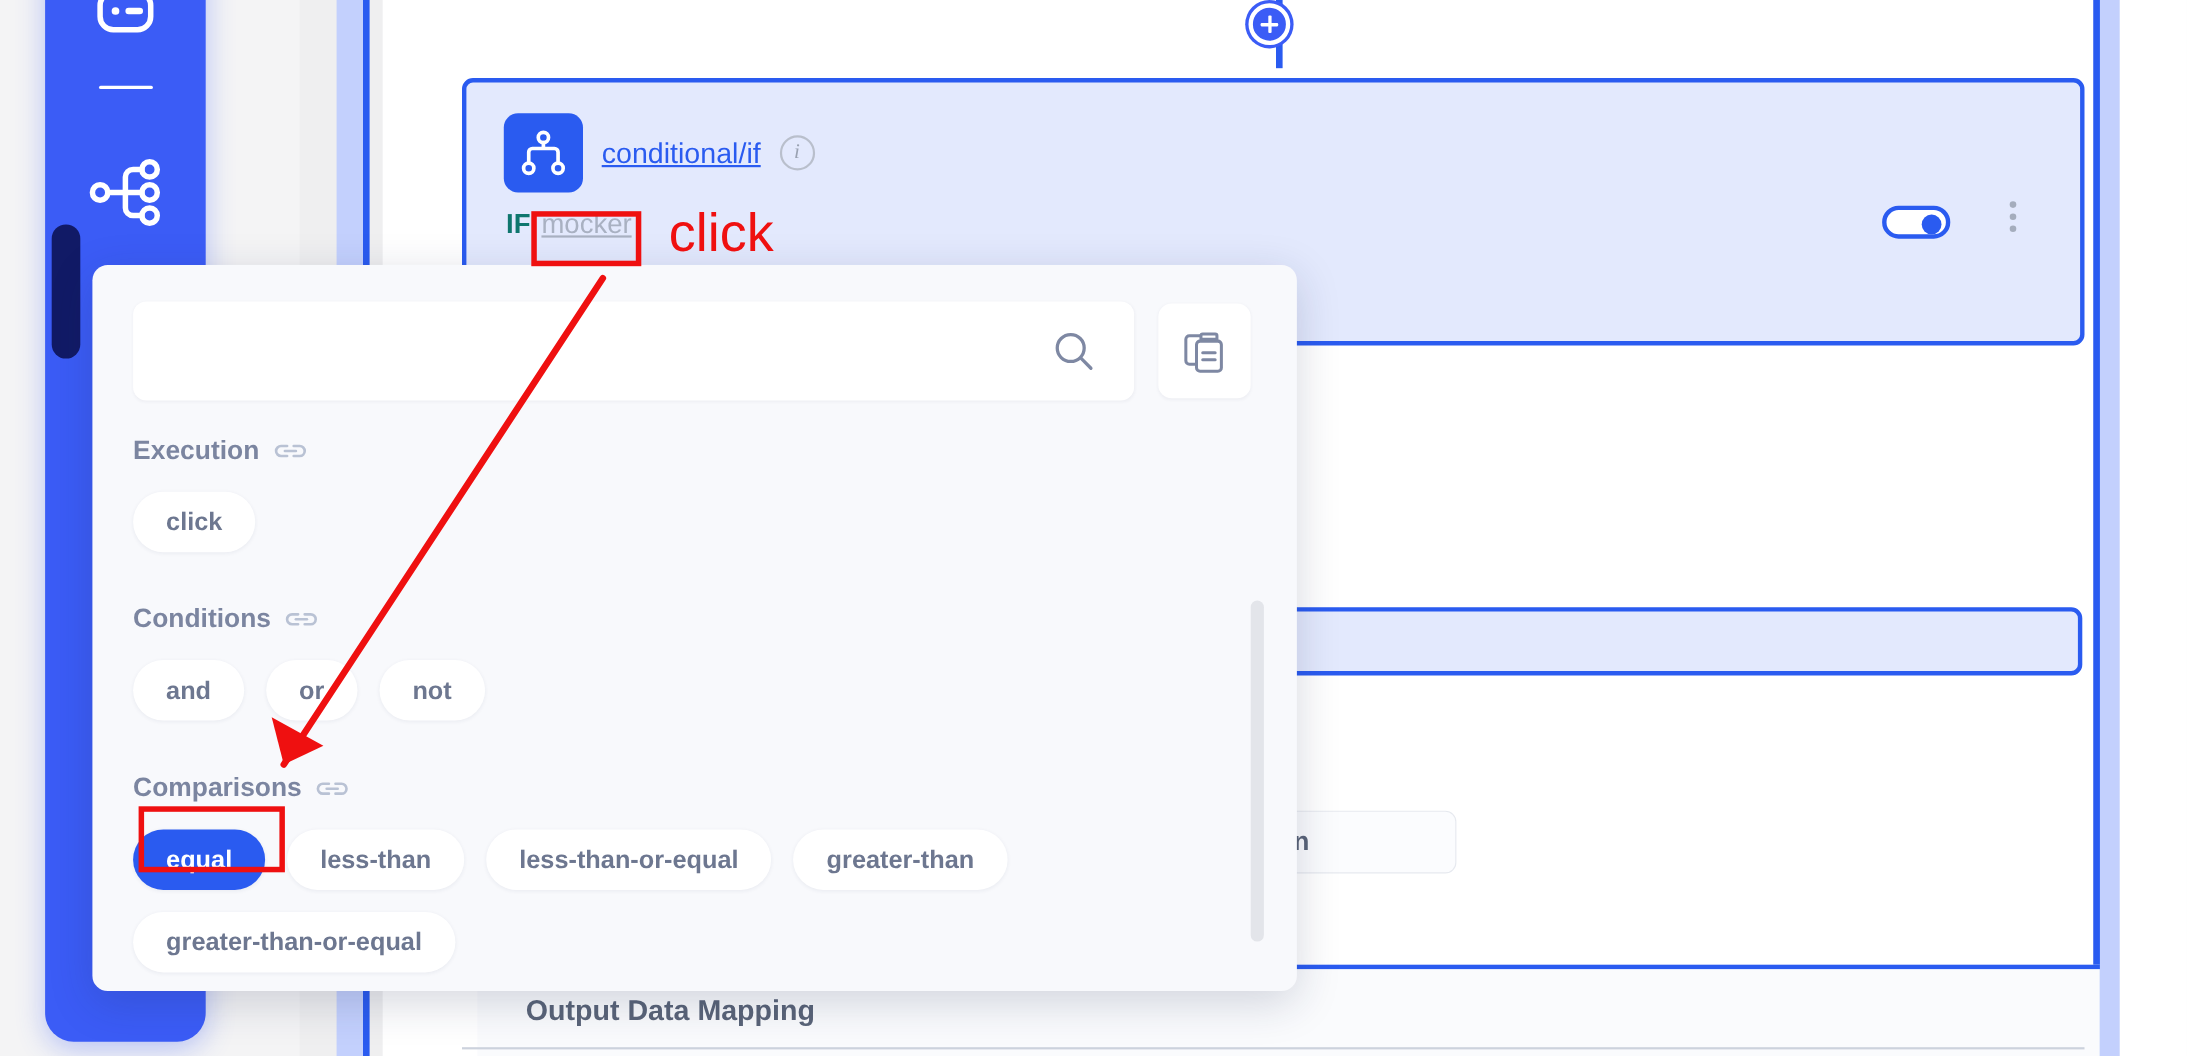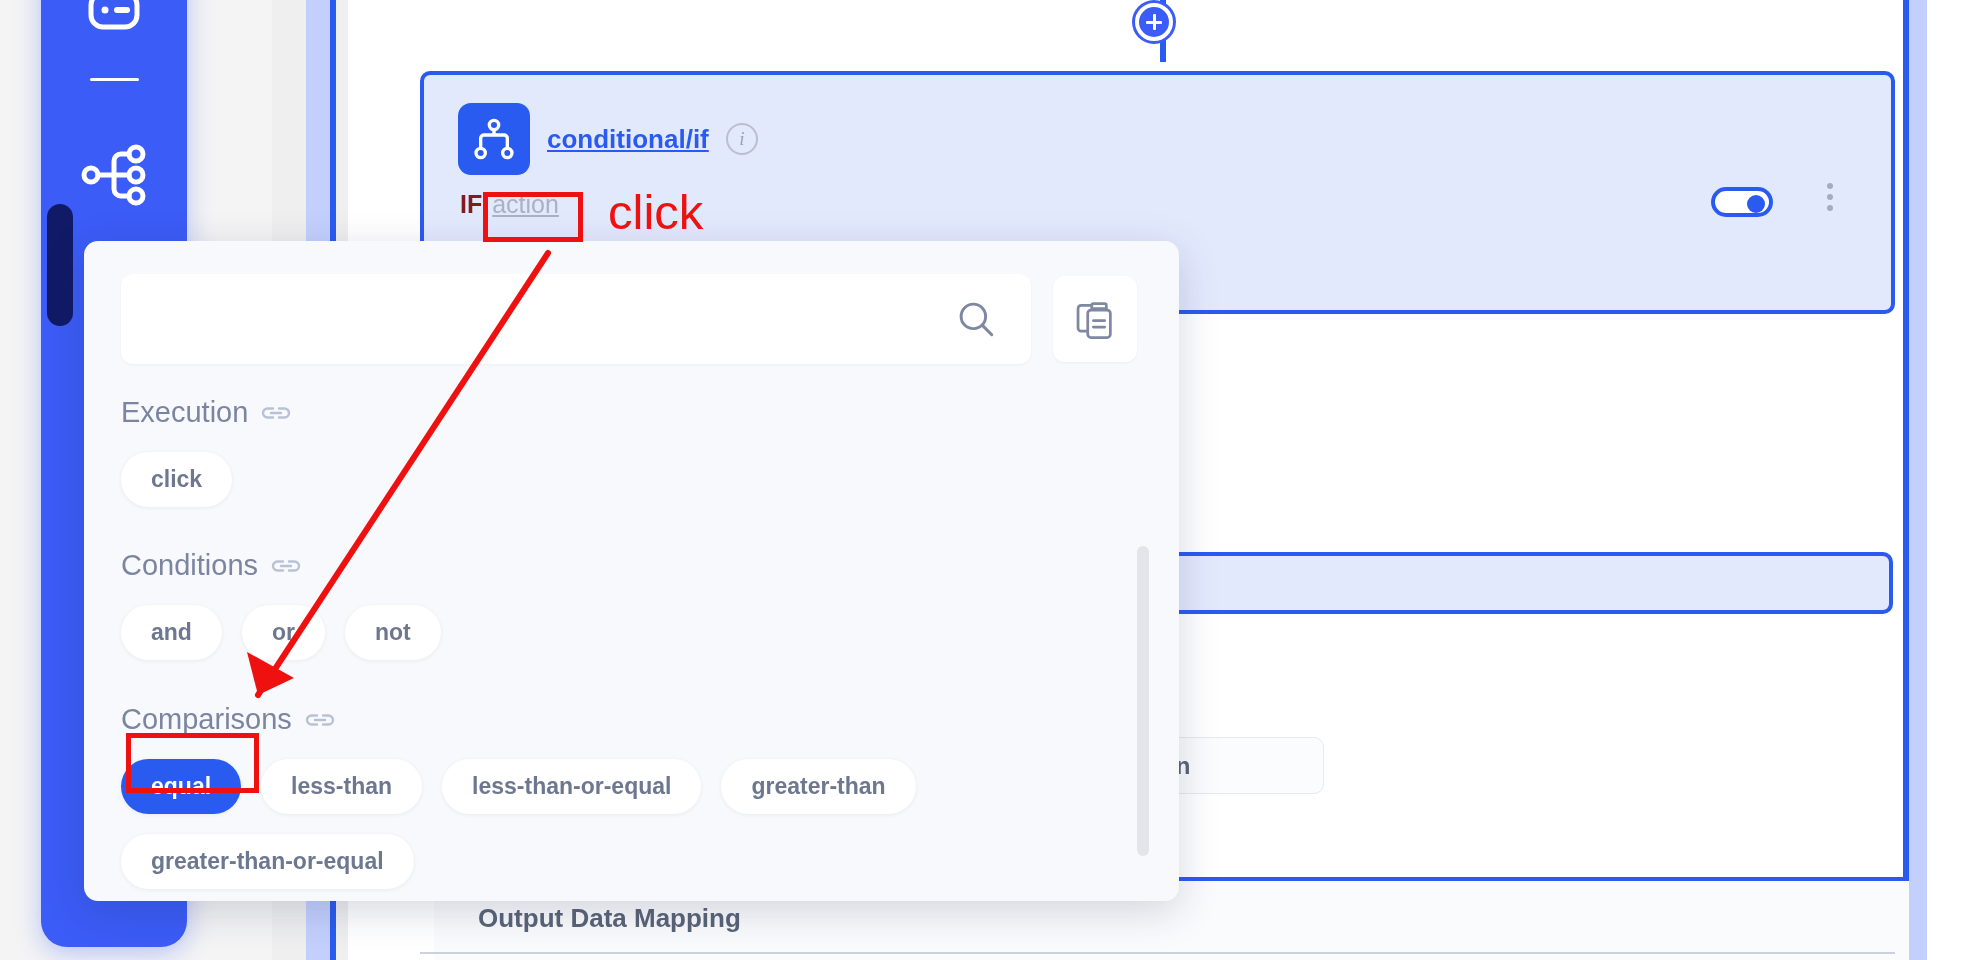--- a/index.html
+++ b/index.html
@@ -84,35 +84,35 @@
     border:4px solid #2a5bf0;
     border-radius:10px;
     z-index:4;
   }
   .node-head { position:absolute; left:34px; top:28px; display:flex; align-items:center; gap:17px; }
   .node-badge {
     width:72px; height:72px; border-radius:13px; background:#2a5bf0;
     display:flex; align-items:center; justify-content:center;
   }
   .node-title {
-    font-size:26px; color:#2a5bf0; font-weight:700;
+    font-size:26px; color:#2a5bf0; font-weight:400;
     text-decoration:underline; cursor:pointer; white-space:nowrap;
   }
   .info-icon {
     width:32px; height:32px; border-radius:50%;
     border:2px solid #b9bfcc; color:#9aa2b2;
     display:flex; align-items:center; justify-content:center;
     font-size:19px; font-style:italic; font-family:"Liberation Serif", serif;
     cursor:pointer;
   }
   .node-if-row {
     position:absolute; left:460px; top:190px;
     display:flex; align-items:center; gap:10px; z-index:4;
   }
-  .if-label { font-size:25px; font-weight:bold; color:#7f1d1d; }
+  .if-label { font-size:25px; font-weight:bold; color:#0f766e; }
   .if-value {
     font-size:25px; color:#a9b1c2; text-decoration:underline; cursor:pointer;
   }
   .toggle {
     position:absolute; right:118px; top:112px;
     width:62px; height:30px; border-radius:16px;
     border:4px solid #2a5bf0; background:#ffffff; cursor:pointer; z-index:5;
   }
   .toggle-knob {
     position:absolute; right:4px; top:4px;
@@ -181,21 +181,21 @@
     font-family:"Liberation Sans", sans-serif;
   }
   .paste-btn {
     width:84px; height:86px; background:#ffffff; border-radius:12px;
     display:flex; align-items:center; justify-content:center;
     box-shadow:0 1px 3px rgba(30,40,80,.05); cursor:pointer;
   }
 
   .group { position:absolute; left:37px; }
   .group-head { display:flex; align-items:center; gap:13px; margin-bottom:23px; }
-  .group-title { font-size:29px; font-weight:normal; color:#7b85a0; }
+  .group-title { font-size:24px; font-weight:bold; color:#7b85a0; }
   .chips { display:flex; flex-wrap:wrap; gap:20px; max-width:1000px; }
   .chip {
     height:55px; padding:0 30px; border-radius:28px;
     background:#ffffff; color:#6d7790;
     font-size:23px; font-weight:bold;
     display:flex; align-items:center; justify-content:center;
     box-shadow:0 1px 4px rgba(30,40,80,.07);
     cursor:pointer; white-space:nowrap;
   }
   .chip.selected { background:#2a5bf0; color:#ffffff; }
@@ -275,21 +275,21 @@
     </div>
     <div class="kebab">
       <i></i>
       <i></i>
       <i></i>
     </div>
   </div>
 
   <div class="node-if-row">
     <span class="if-label">IF</span>
-    <span class="if-value">action</span>
+    <span class="if-value">mocker</span>
   </div>
 
   <div class="bg-select">
     <span class="bg-select-text">put</span>
     <span class="chev">▾</span>
   </div>
   <div class="bg-validation">
     <span>lidation</span>
   </div>
   <div class="bg-section">

